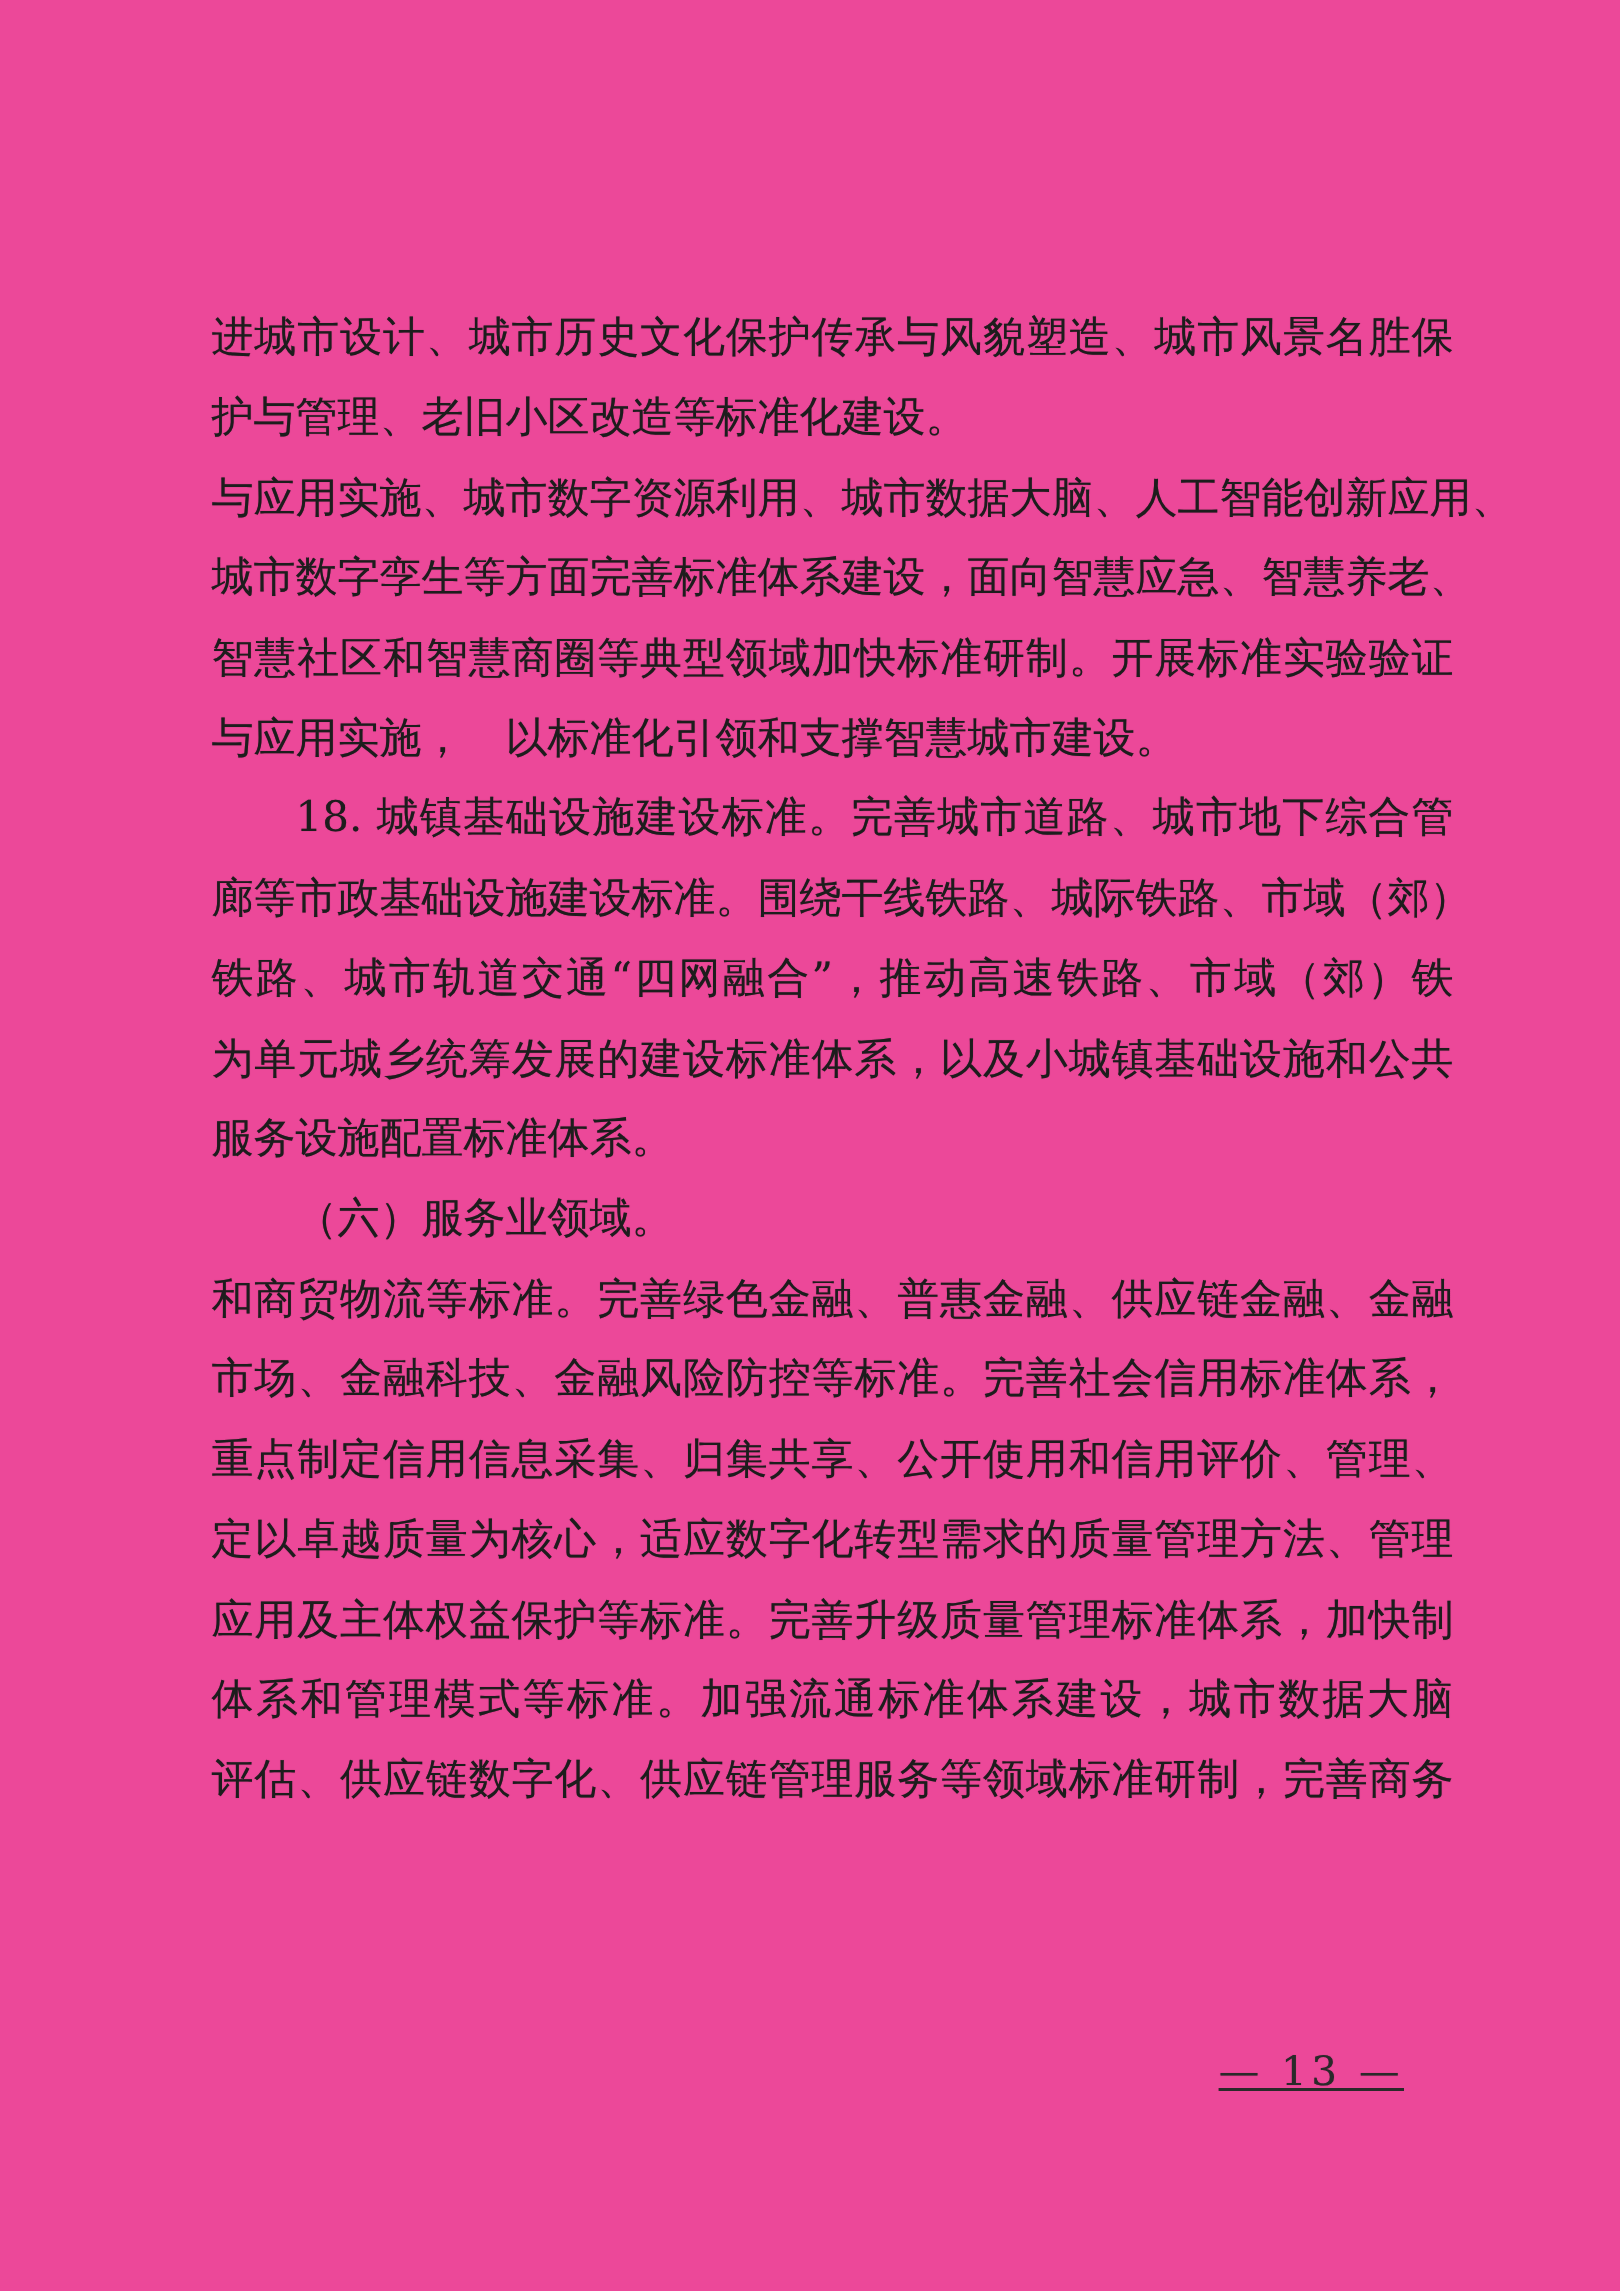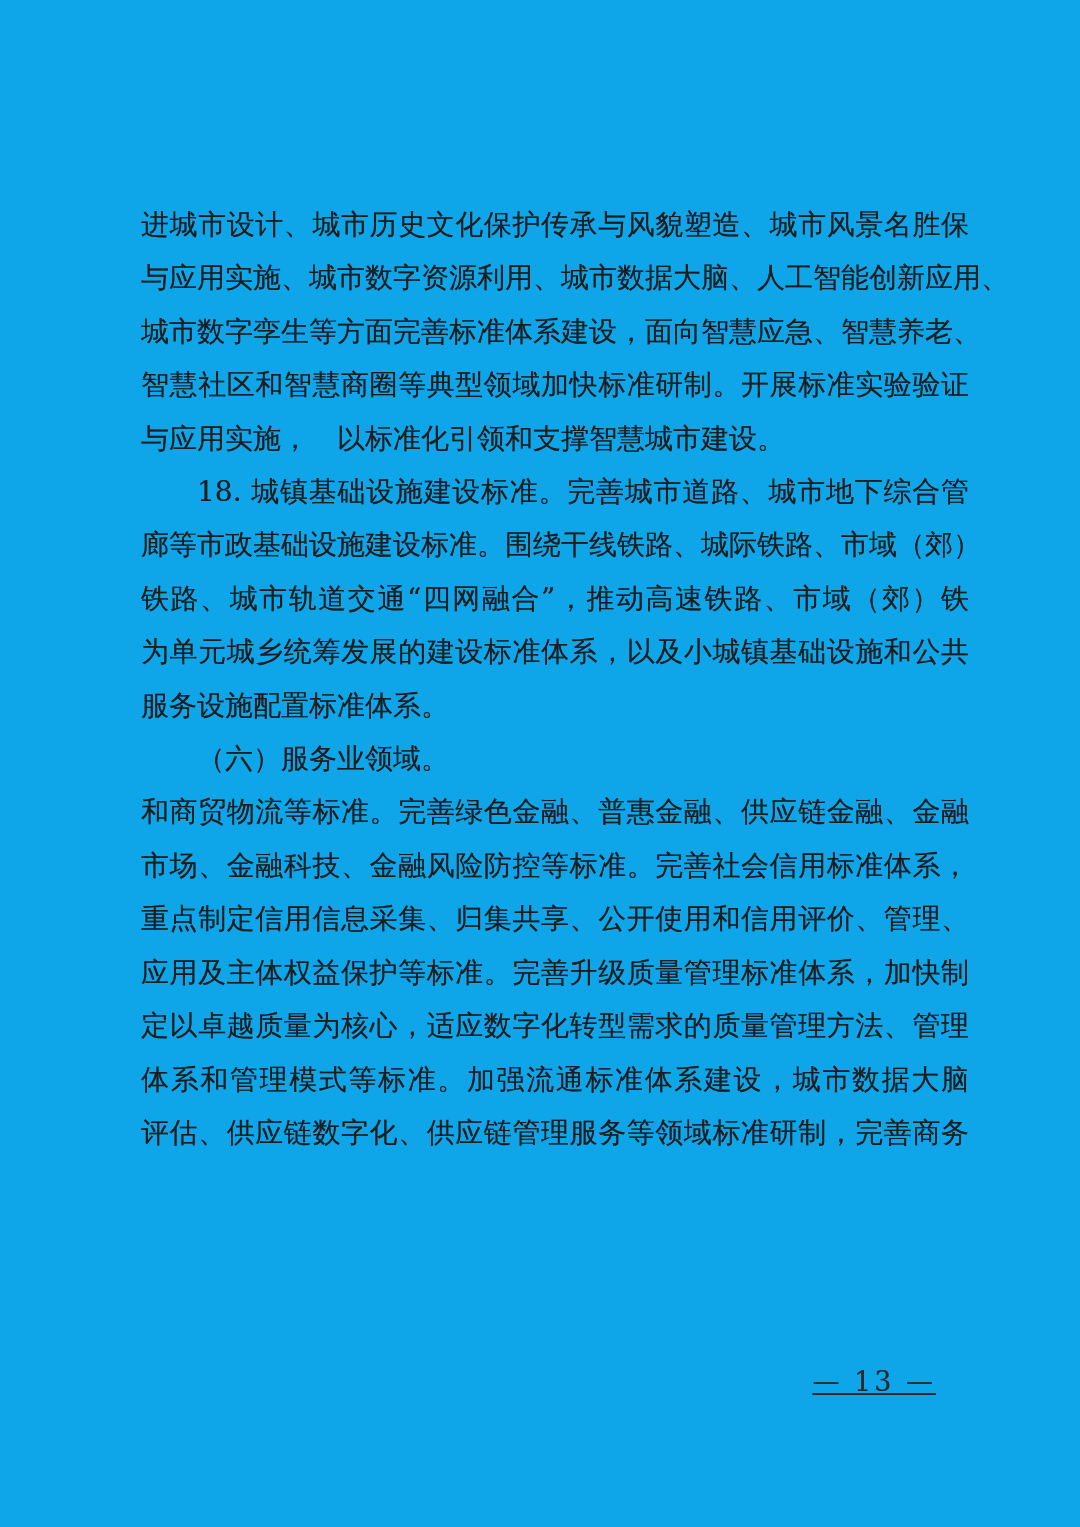--- a/index.html
+++ b/index.html
@@ -11,21 +11,21 @@
     height: 1527px;
     background: #ffffff;
     position: relative;
     font-family: "DejaVu Serif", "Liberation Serif", serif;
     overflow: hidden;
   }
   .page {
     position: absolute;
     left: 0; top: 0;
     width: 1080px; height: 1527px;
-    background: #0ea5e9;
+    background: #ec4899;
   }
   .text-block {
     position: absolute;
     left: 141px;
     top: 198px;
     width: 828px;
     color: #1d1d1d;
     font-size: 28px;
     line-height: 53.4px;
     text-shadow: 0 0 0.5px rgba(20,20,20,0.55);
@@ -53,32 +53,33 @@
     text-shadow: 0 0 0.5px rgba(20,20,20,0.5);
     text-decoration: underline;
   }
 </style>
 </head>
 <body>
 
 <div class="page">
   <div class="text-block">
     <div class="line">进城市设计、城市历史文化保护传承与风貌塑造、城市风景名胜保</div>
+    <div class="line end">护与管理、老旧小区改造等标准化建设。</div>
     <div class="line">与应用实施、城市数字资源利用、城市数据大脑、人工智能创新应用、</div>
     <div class="line">城市数字孪生等方面完善标准体系建设，面向智慧应急、智慧养老、</div>
     <div class="line">智慧社区和智慧商圈等典型领域加快标准研制。开展标准实验验证</div>
     <div class="line end">与应用实施，　以标准化引领和支撑智慧城市建设。</div>
     <div class="line indent">18. 城镇基础设施建设标准。完善城市道路、城市地下综合管</div>
     <div class="line">廊等市政基础设施建设标准。围绕干线铁路、城际铁路、市域（郊）</div>
     <div class="line">铁路、城市轨道交通“四网融合”，推动高速铁路、市域（郊）铁</div>
     <div class="line">为单元城乡统筹发展的建设标准体系，以及小城镇基础设施和公共</div>
     <div class="line end">服务设施配置标准体系。</div>
     <div class="line indent end">（六）服务业领域。</div>
     <div class="line">和商贸物流等标准。完善绿色金融、普惠金融、供应链金融、金融</div>
     <div class="line">市场、金融科技、金融风险防控等标准。完善社会信用标准体系，</div>
     <div class="line">重点制定信用信息采集、归集共享、公开使用和信用评价、管理、</div>
+    <div class="line">定以卓越质量为核心，适应数字化转型需求的质量管理方法、管理</div>
     <div class="line">应用及主体权益保护等标准。完善升级质量管理标准体系，加快制</div>
-    <div class="line">定以卓越质量为核心，适应数字化转型需求的质量管理方法、管理</div>
     <div class="line">体系和管理模式等标准。加强流通标准体系建设，城市数据大脑</div>
     <div class="line">评估、供应链数字化、供应链管理服务等领域标准研制，完善商务</div>
   </div>
   <div class="page-num">— 13 —</div>
 </div>
 
 </body></html>

